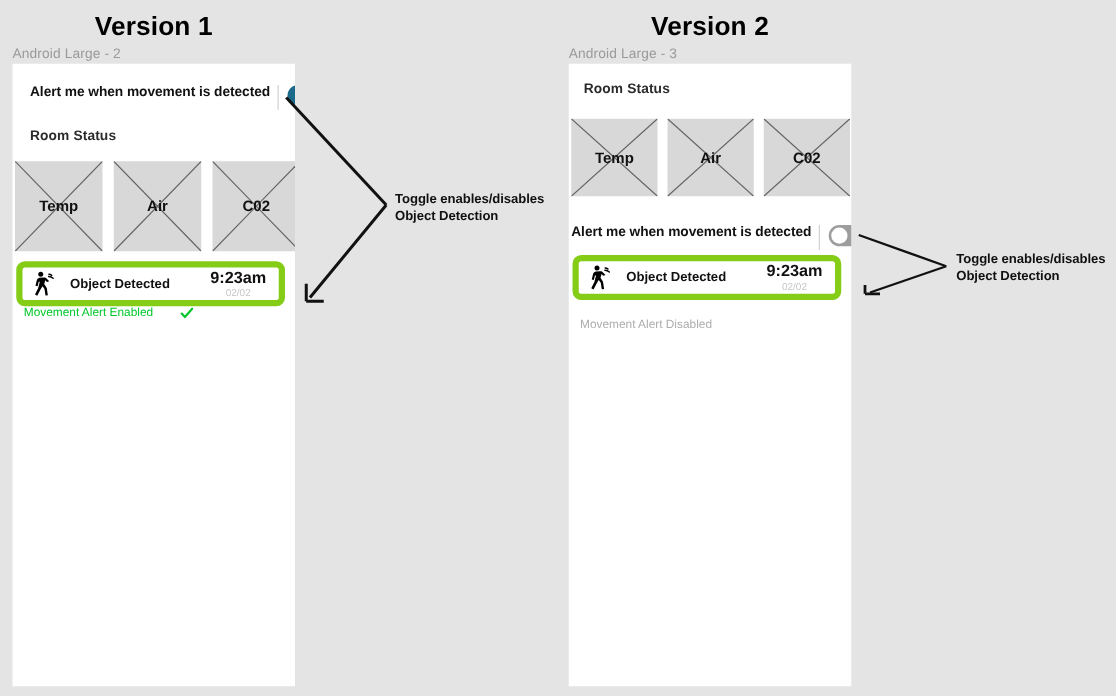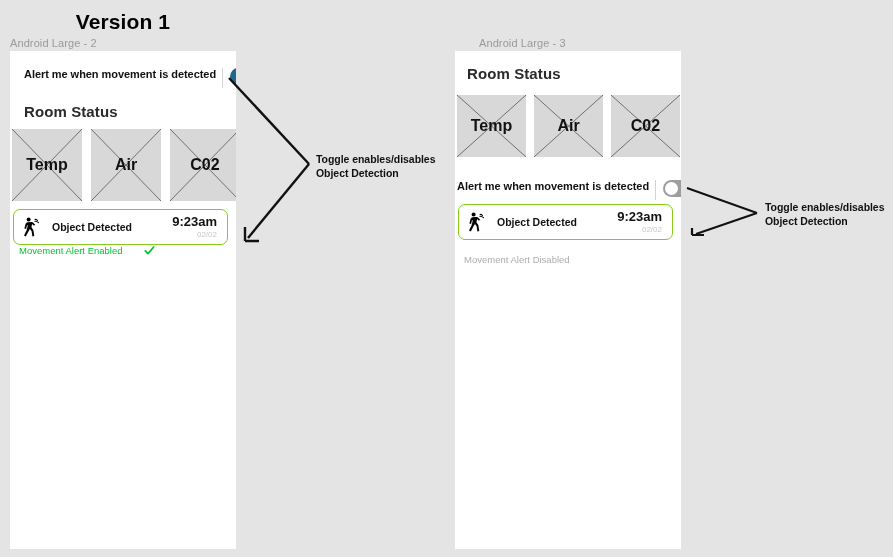--- a/index.html
+++ b/index.html
@@ -82,21 +82,21 @@
     border-radius: 50%;
     background: #ffffff;
   }
   .toggle.on { background: #1b6a8a; }
   .toggle.off { background: #9d9d9d; }
   .toggle.off .knob { left: 2px; }
 
   
   .section-heading {
     position: absolute;
-    font-size: 15px;
+    font-size: 11px;
     font-weight: bold;
     color: #2b2b2b;
     letter-spacing: 0.1px;
   }
 
   
   .tiles {
     position: absolute;
     display: flex;
   }
@@ -112,30 +112,30 @@
     height: 100%;
     display: block;
   }
   .tile-label {
     position: absolute;
     left: 0;
     right: 0;
     top: 50%;
     transform: translateY(-50%);
     text-align: center;
-    font-size: 16px;
+    font-size: 12px;
     font-weight: bold;
     color: #111;
   }
 
   
   .notif-card {
     position: absolute;
     background: #fff;
-    border: 1px solid #84cc16;
+    border: 5px solid #84cc16;
     border-radius: 7px;
     display: flex;
     align-items: center;
     box-sizing: border-box;
     padding: 0 10px 0 8px;
   }
   .notif-icon {
     flex: none;
     width: 20px;
     height: 22px;
@@ -143,21 +143,21 @@
   }
   .notif-title {
     font-size: 10.5px;
     font-weight: bold;
     color: #111;
     margin-left: 10px;
     white-space: nowrap;
   }
   .notif-right {
     margin-left: auto;
-    text-align: right;
+    text-align: center;
     line-height: 1;
   }
   .notif-time {
     font-size: 13px;
     font-weight: bold;
     color: #111;
     display: block;
   }
   .notif-date {
     font-size: 8px;
@@ -266,22 +266,23 @@
 
   <svg class="annotation-svg" style="left:220px; top:60px; width:110px; height:195px;" viewBox="0 0 110 195">
     <path d="M89 104 L9 18" fill="none" stroke="#111" stroke-width="2.4" stroke-linecap="butt"></path>
     <path d="M89 104 L28 178" fill="none" stroke="#111" stroke-width="2.4" stroke-linecap="butt"></path>
     <path d="M25 181 L25 167 M25 181 L39 181" fill="none" stroke="#111" stroke-width="2.4" stroke-linecap="butt"></path>
   </svg>
 
   <div class="annotation-text" style="left:316px; top:152px; width:130px;">Toggle enables/disables
 Object Detection</div>
 
-
-  <div class="frame-label" style="left:479px; top:37px;">Android Large - 3</div>
+  <div class="version-title" style="left:455px; top:10px; width:226px;">Version 2</div>
+
+  <div class="frame-label" style="left:455px; top:37px;">Android Large - 3</div>
 
   <div class="phone" style="left:455px; top:51px; width:226px; height:498px;">
 
     <div class="section-heading" style="left:12px; top:14px;">Room Status</div>
 
     <div class="tiles" style="left:2px; top:44px; gap:8px;">
       <div class="tile" style="width:69px;height:62px;">
         <svg viewBox="0 0 69 62" preserveAspectRatio="none">
           <line x1="0" y1="0" x2="69" y2="62" stroke="#636363" stroke-width="0.9"></line>
           <line x1="69" y1="0" x2="0" y2="62" stroke="#636363" stroke-width="0.9"></line>

